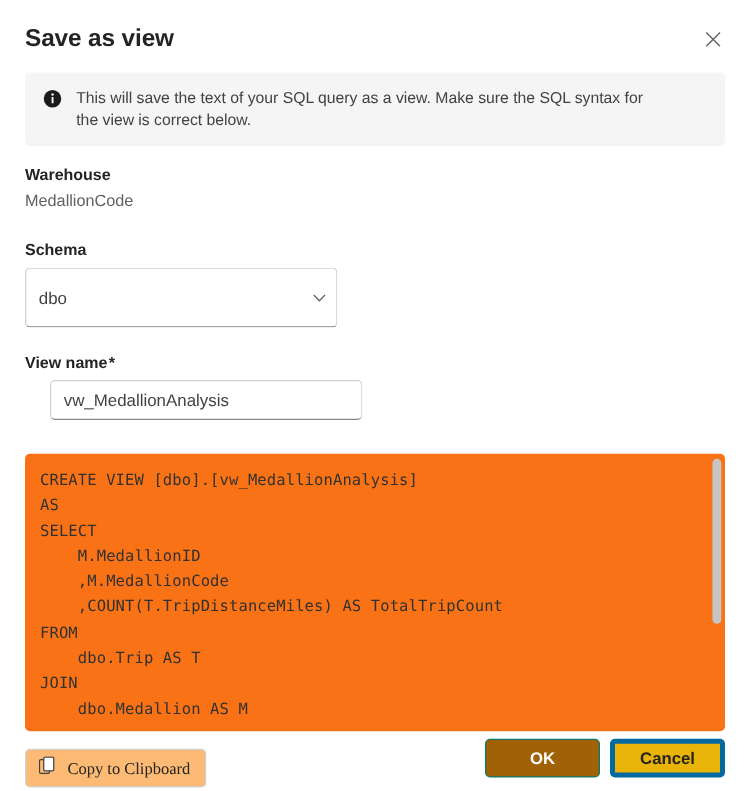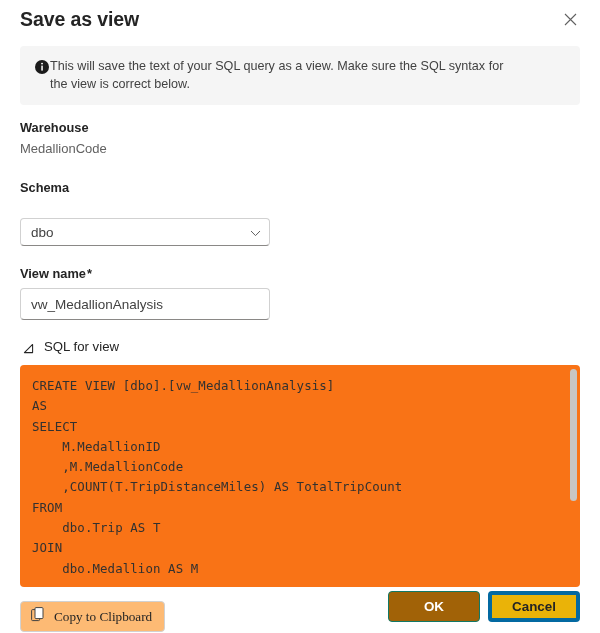--- a/index.html
+++ b/index.html
@@ -13,21 +13,21 @@
     height: 633px;
     font-family: "Liberation Sans", sans-serif;
     color: #242424;
     overflow: hidden;
     position: relative;
   }
 
   .dialog {
     position: absolute;
     inset: 0;
-    padding: 4px 20px;
+    padding: 16px 20px;
     display: flex;
     flex-direction: column;
   }
 
   
   .dialog-header {
     display: flex;
     align-items: flex-start;
     justify-content: space-between;
     padding-top: 2px;
@@ -58,20 +58,21 @@
   .close-btn svg { display: block; }
 
   
   .info-banner {
     margin-top: 8px;
     background: #f5f5f5;
     border-radius: 4px;
     padding: 11px 14px 12px 14px;
     display: flex;
     align-items: flex-start;
+    gap: 11px;
     flex: 0 0 auto;
   }
   .info-icon {
     flex: 0 0 auto;
     width: 16px;
     height: 16px;
     margin-top: 2px;
   }
   .info-text {
     font-size: 12.6px;
@@ -97,23 +98,23 @@
     line-height: 18px;
     color: #616161;
     margin-top: 4px;
   }
 
   .block-warehouse { margin-top: 14px; }
   .block-schema    { margin-top: 21px; }
   .block-viewname  { margin-top: 19px; }
 
   .select-wrap {
-    margin-top: 22px;
+    margin-top: 6px;
     width: 250px;
-    height: 28px;
+    height: 48px;
     position: relative;
   }
   .fluent-input {
     width: 100%;
     height: 100%;
     border: 1px solid #d1d1d1;
     border-bottom: 1px solid #8a8886;
     border-radius: 4px;
     background: #ffffff;
     font-family: "Liberation Sans", sans-serif;
@@ -129,20 +130,21 @@
     position: absolute;
     right: 9px;
     top: 50%;
     transform: translateY(-50%);
     pointer-events: none;
   }
   .input-wrap {
     margin-top: 6px;
     width: 250px;
     height: 32px;
+    margin-left: 20px;
   }
 
   
   .sql-section { margin-top: 18px; flex: 0 0 auto; }
   .sql-header {
     display: flex;
     align-items: center;
     gap: 9px;
     cursor: pointer;
     user-select: none;
@@ -294,28 +296,20 @@
   <div class="block-viewname">
     <div class="field-label">
       <span>View name</span><span class="required-star">*</span>
     </div>
     <div class="input-wrap">
       <input class="fluent-input text" value="vw_MedallionAnalysis" style="">
     </div>
   </div>
 
   <div class="sql-section">
-    <div class="sql-header">
-      <span class="collapse-icon">
-        <svg width="13" height="13" viewBox="0 0 13 13" aria-hidden="true">
-          <path d="M10.6 2.4 L2.4 10.6 L10.6 10.6 Z" fill="none" stroke="#242424" stroke-width="1.05" stroke-linejoin="round"></path>
-        </svg>
-      </span>
-      <span class="sql-header-label">SQL for view</span>
-    </div>
 
     <div class="code-box">
       <pre class="code-text">CREATE VIEW [dbo].[vw_MedallionAnalysis]
 AS
 SELECT
     M.MedallionID
     ,M.MedallionCode
     ,COUNT(T.TripDistanceMiles) AS TotalTripCount
 FROM
     dbo.Trip AS T

